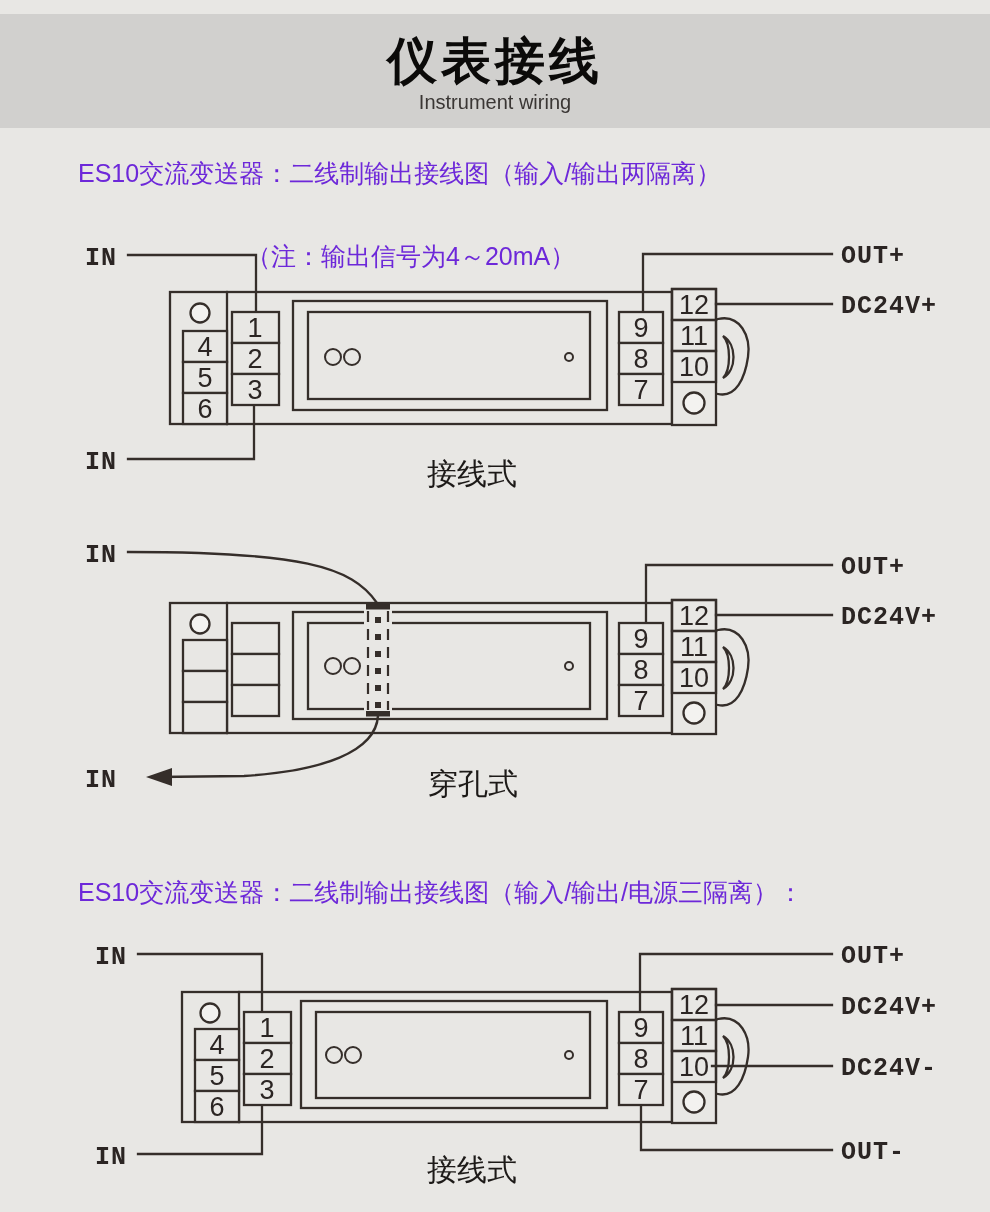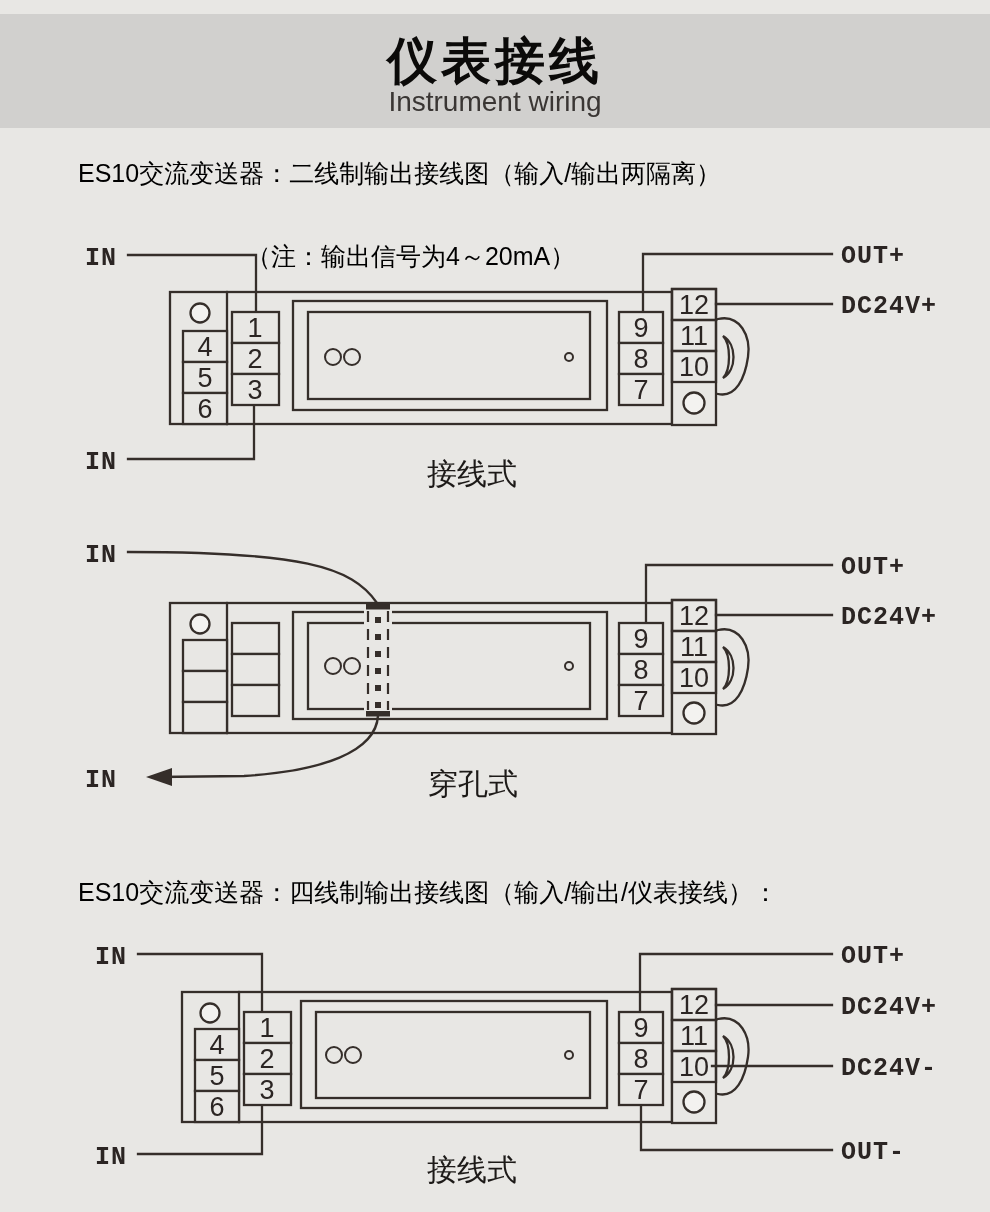--- a/index.html
+++ b/index.html
@@ -18,28 +18,28 @@
   .page-title{
     position:absolute;left:0;top:34px;width:990px;
     text-align:center;
     font-weight:700;font-size:50px;line-height:54px;
     letter-spacing:4px;
     color:#0b0a09;
   }
   .page-subtitle{
     position:absolute;left:0;top:90px;width:990px;
     text-align:center;
-    font-size:28px;line-height:24px;
+    font-size:20px;line-height:24px;
     color:#3a3634;
   }
   .heading{
     position:absolute;
     font-size:25px;line-height:32px;
     font-weight:500;
-    color:#000000;
+    color:#6d28d9;
     white-space:nowrap;
   }
   .h1a{left:78px;top:157px;}
   .h1b{left:246px;top:196px;margin-top:44px;}
   .h2{left:78px;top:876px;}
   svg.overlay{position:absolute;left:0;top:0;}
   .ln{stroke:#352e2a;stroke-width:2.3;fill:none;stroke-linecap:square;}
   .lnf{stroke:#352e2a;stroke-width:2.3;fill:#e8e7e4;}
   .hole{stroke:#352e2a;stroke-width:2.3;fill:#f3f2f0;}
   .dot{stroke:#352e2a;stroke-width:2;fill:#e8e7e4;}
@@ -53,21 +53,21 @@
 <body>
 
 <div class="page">
 
   <div class="band"></div>
   <div class="page-title">仪表接线</div>
   <div class="page-subtitle">Instrument wiring</div>
 
   <div class="heading h1a">ES10交流变送器：二线制输出接线图（输入/输出两隔离）</div>
   <div class="heading h1b">（注：输出信号为4～20mA）</div>
-  <div class="heading h2">ES10交流变送器：四线制输出接线图（输入/输出/仪表接线）：</div>
+  <div class="heading h2">ES10交流变送器：二线制输出接线图（输入/输出/电源三隔离）：</div>
 
   <svg class="overlay" width="990" height="1212" viewBox="0 0 990 1212">
 
     <g>
       <rect class="ln" x="170" y="292" width="502" height="132"></rect>
       <line class="ln" x1="227" y1="292" x2="227" y2="424"></line>
       <circle class="hole" cx="200" cy="313" r="9.5"></circle>
 
       <rect class="lnf" x="183" y="331" width="44" height="31"></rect>
       <rect class="lnf" x="183" y="362" width="44" height="31"></rect>

